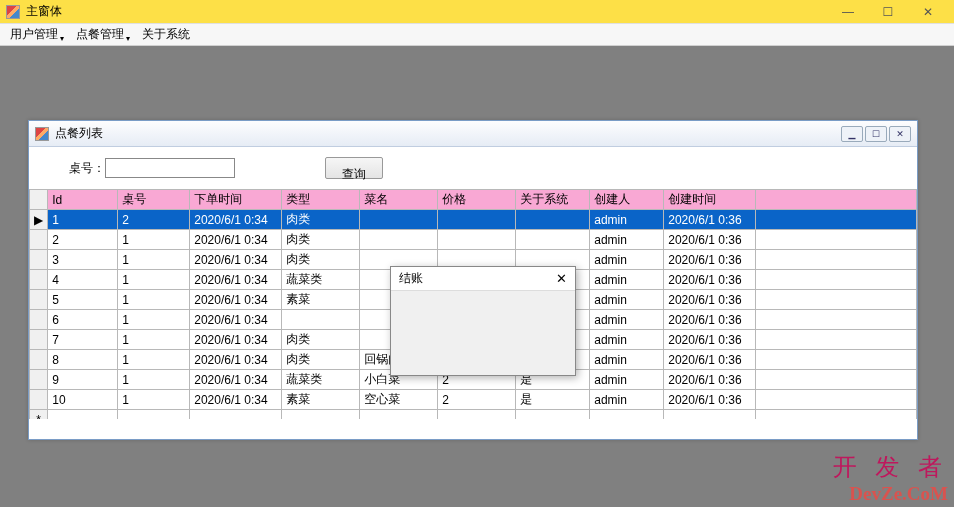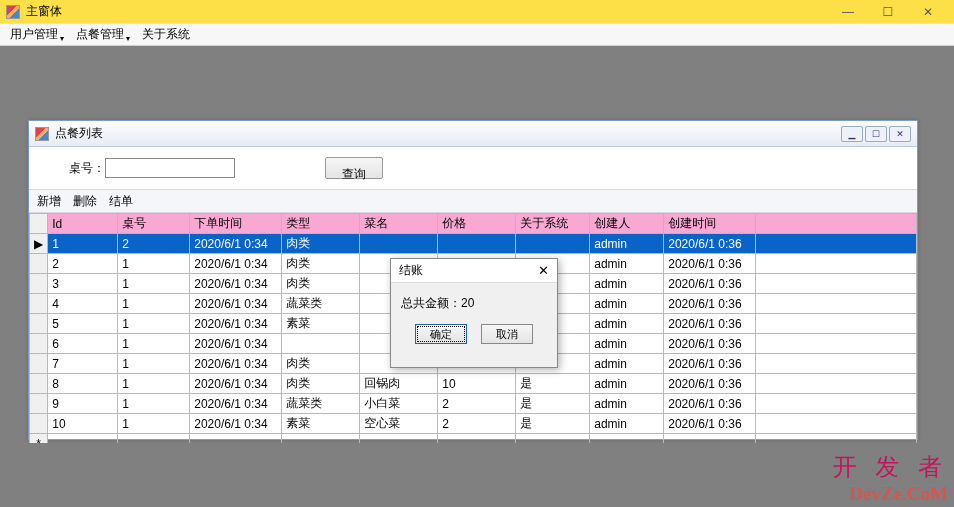--- a/index.html
+++ b/index.html
@@ -29,21 +29,21 @@
 
 .grid-wrap { height: 230px; overflow: hidden; }
 table { border-collapse: collapse; width: 100%; }
 th, td { border: 1px solid #b8b8b8; height: 20px; padding: 0 4px; text-align: left; font-weight: normal; white-space: nowrap; overflow: hidden; }
 th { background: #f9a8d4; }
 .rowhdr { width: 18px; background: #f0f0f0; text-align: center; }
 tr.sel td { background: #0a64c8; color: #fff; }
 tr.sel .rowhdr { background: #f0f0f0; color: #000; }
 .col-id{width:70px}.col-tbl{width:72px}.col-time{width:92px}.col-type{width:78px}.col-dish{width:78px}.col-price{width:78px}.col-paid{width:74px}.col-creator{width:74px}.col-ctime{width:92px}
 
-.dialog { position: absolute; left: 390px; top: 212px; width: 168px; height: 110px; background: #f0f0f0; border: 1px solid #888; box-shadow: 2px 2px 8px rgba(0,0,0,.3); }
+.dialog { position: absolute; left: 390px; top: 220px; width: 186px; height: 110px; background: #f0f0f0; border: 1px solid #888; box-shadow: 2px 2px 8px rgba(0,0,0,.3); }
 .dlg-title { height: 24px; background: #fff; border-bottom: 1px solid #ddd; display: flex; align-items: center; padding: 0 8px; }
 .dlg-close { margin-left: auto; font-size: 13px; }
 .dlg-body { padding: 12px 10px; }
 .dlg-btns { display: flex; gap: 14px; justify-content: center; margin-top: 12px; }
 .dlg-btn { width: 52px; height: 20px; border: 1px solid #888; background: linear-gradient(#f6f6f6,#e4e4e4); font-size: 11px; }
 .dlg-btn.primary { outline: 1px dotted #000; outline-offset: -3px; border: 1px solid #26a; }
 
 .watermark { position: absolute; right: 6px; bottom: 2px; text-align: right; }
 .wm1 { font-size: 24px; color: #be185d; letter-spacing: 6px; font-family: SimHei, sans-serif; }
 .wm2 { font-size: 19px; color: #d9534f; font-weight: bold; font-family: Liberation Serif, serif; letter-spacing: 0; }
@@ -88,25 +88,20 @@
       </div>
     </div>
 
     <div class="search-row">
       <span>桌号：</span>
       <input type="text" value="" style="">
       <span style="width:90px"></span>
       <button class="btn">查询</button>
     </div>
 
-    <div class="toolbar">
-      <span>新增</span>
-      <span>删除</span>
-      <span>结单</span>
-    </div>
 
     <div class="grid-wrap">
       <table>
         <thead>
           <tr>
             <th class="rowhdr"></th>
             <th class="col-id">Id</th>
             <th class="col-tbl">桌号</th>
             <th class="col-time">下单时间</th>
             <th class="col-type">类型</th>
@@ -265,27 +260,20 @@
           </tbody>
       </table>
     </div>
   </div>
 
   <div class="dialog">
     <div class="dlg-title">
       <span>结账</span>
       <span class="dlg-close">✕</span>
     </div>
-    <div class="dlg-body">
-      <div>总共金额：20</div>
-      <div class="dlg-btns">
-        <button class="dlg-btn primary">确定</button>
-        <button class="dlg-btn">取消</button>
-      </div>
-    </div>
   </div>
 
 </div>
 
 <div class="watermark">
   <div class="wm1">开 发 者</div>
   <div class="wm2">DevZe.CoM</div>
 </div>
 
 </body></html>

